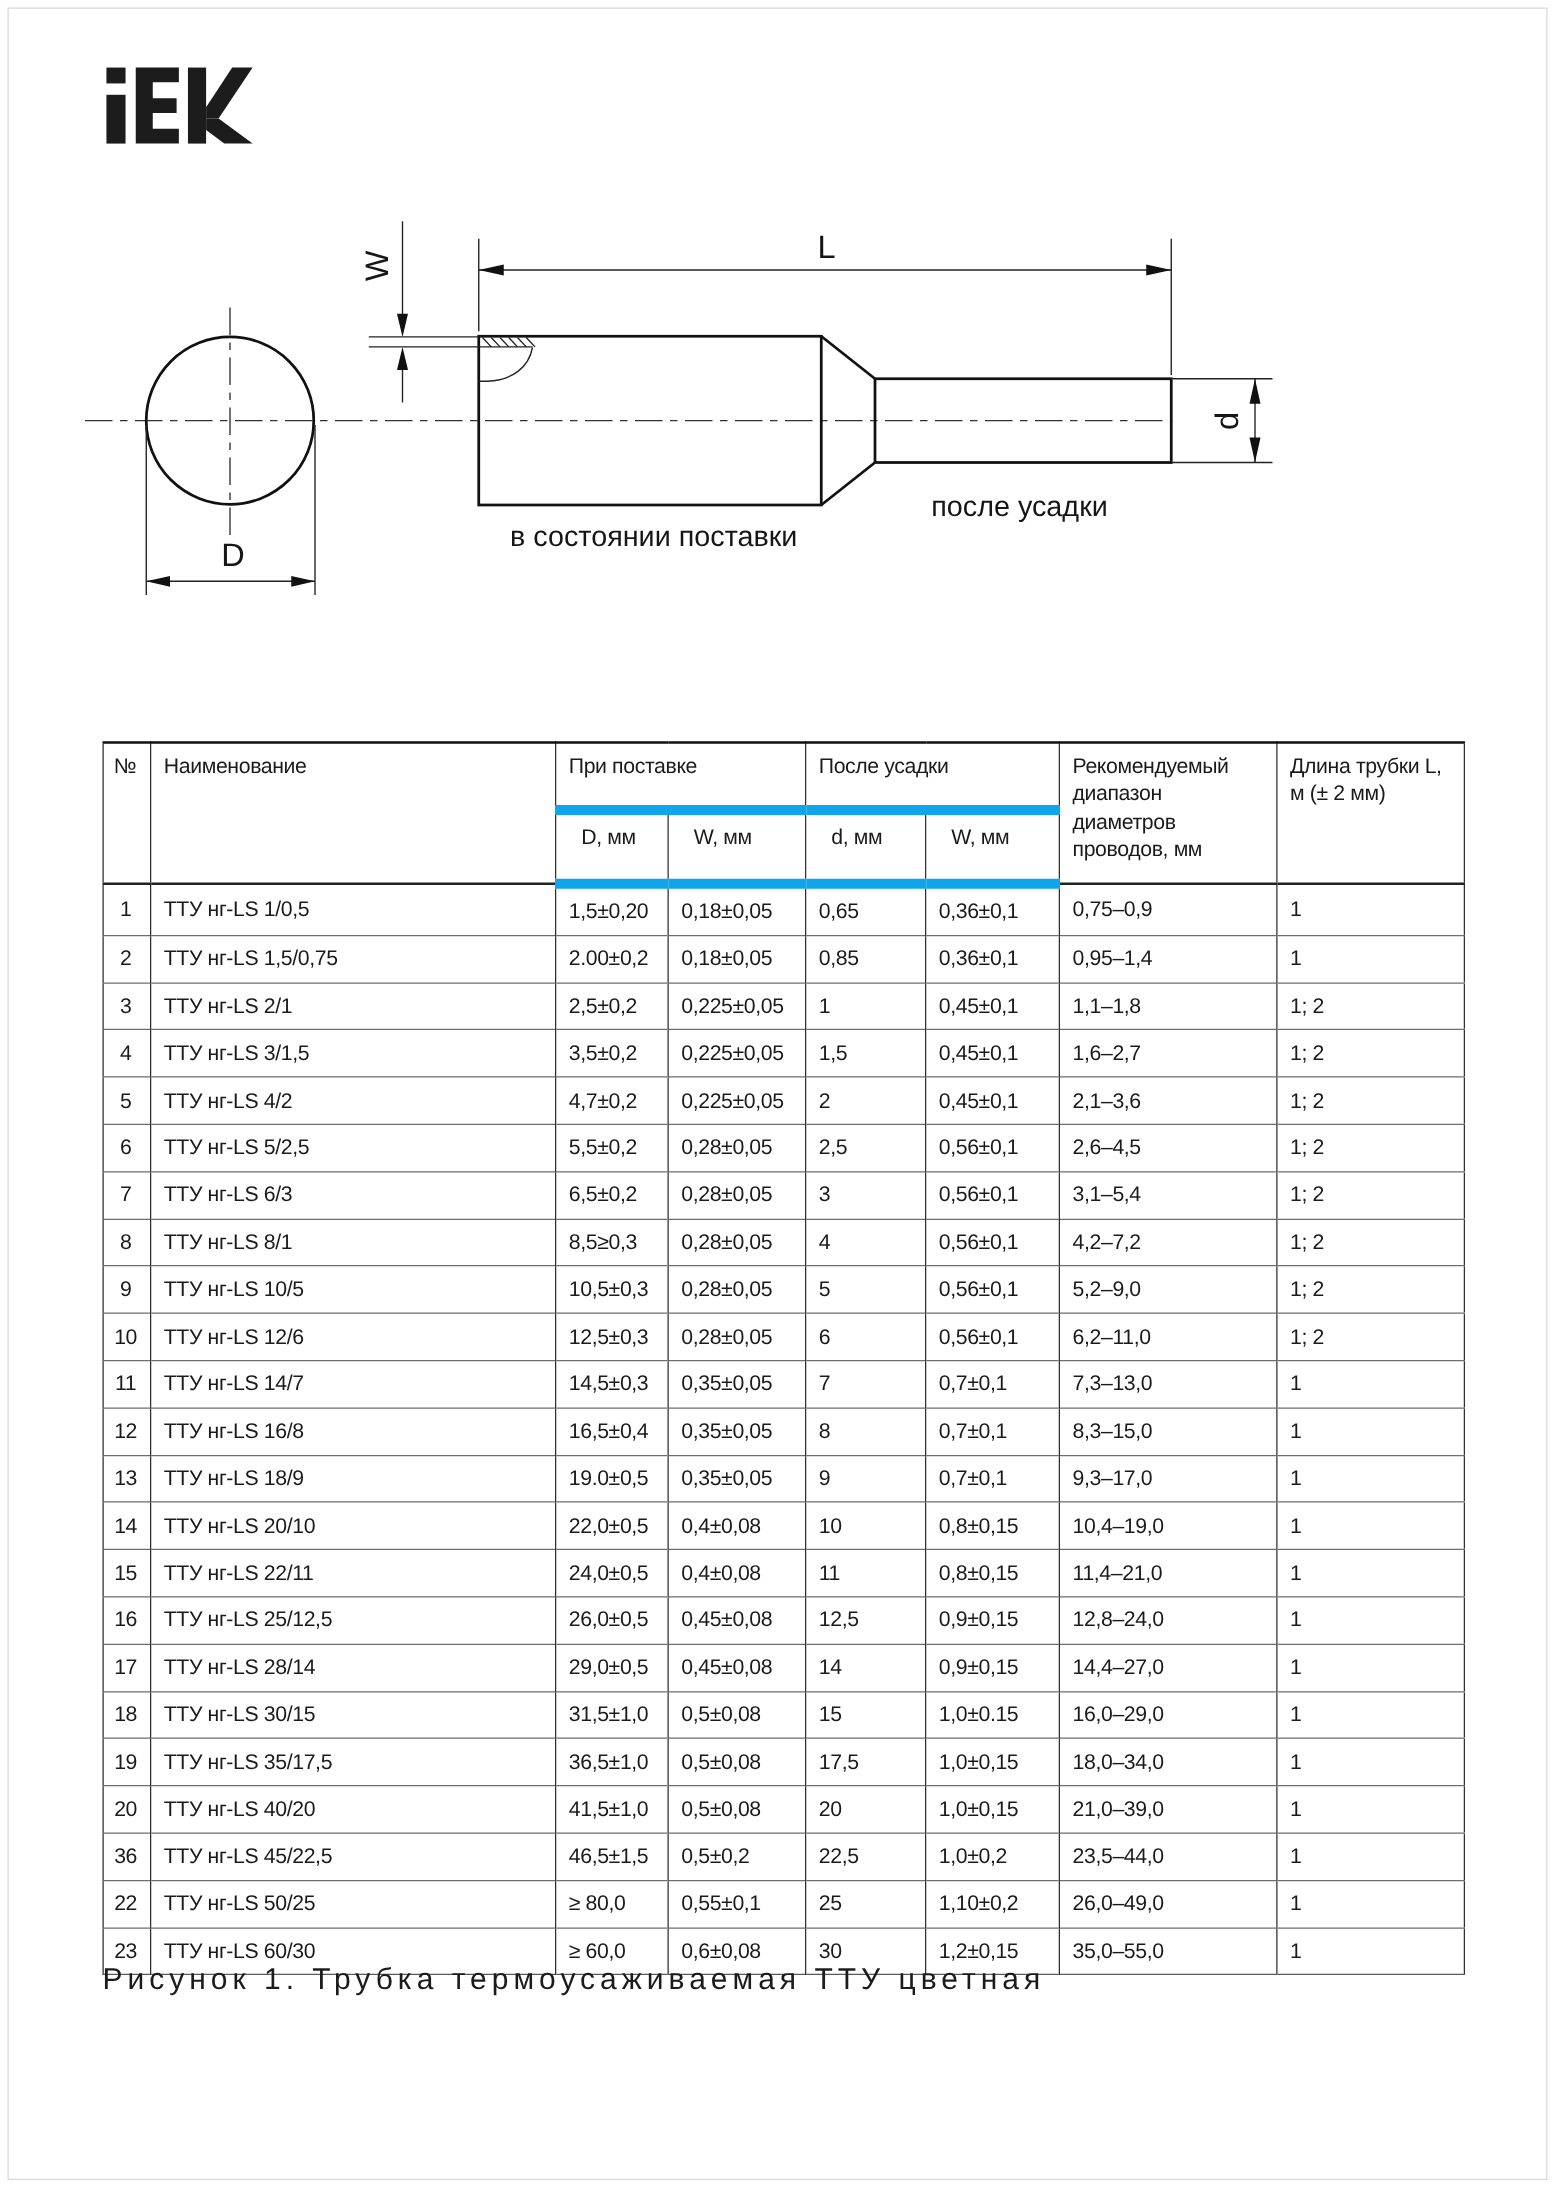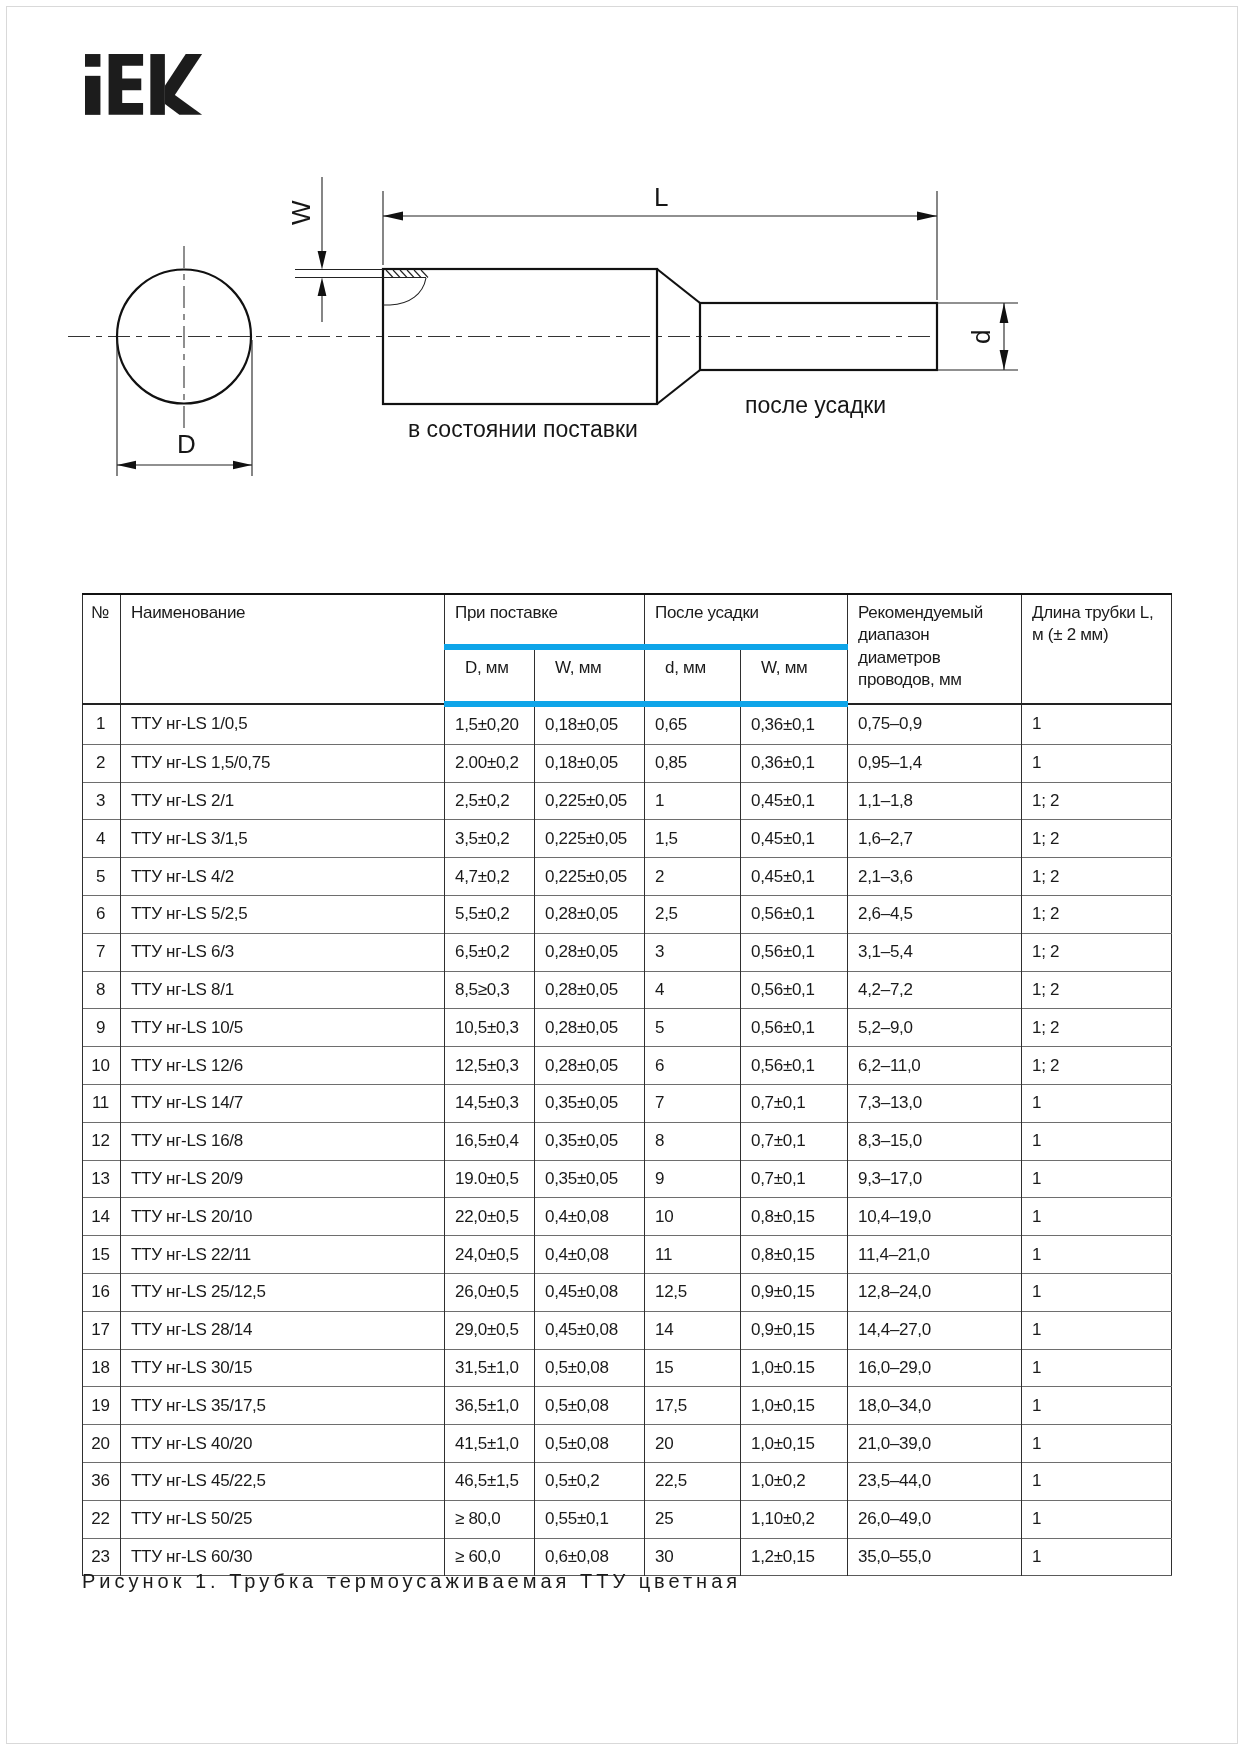--- a/index.html
+++ b/index.html
@@ -31,33 +31,33 @@
   table.spec col.w2{width:90px;}  table.spec col.w3{width:110px;}
   table.spec col.w4{width:96px;}  table.spec col.w5{width:107px;}
   table.spec col.w6{width:174px;} table.spec col.w7{width:150px;}
   table.spec th{
     font-weight:normal;text-align:left;vertical-align:top;
     padding:7px 6px 4px 10px;border-left:1.5px solid #2f2f2f;
     line-height:1.32;
   }
   table.spec thead tr.grp th{height:38px;}
   table.spec thead tr.sub th{height:40px;border-top:1.2px solid #3a3a3a;padding-left:20px;}
-  table.spec thead th{border-bottom:6px solid #0ea5e9;}
+  table.spec thead th{border-bottom:8px solid #0ea5e9;}
   table.spec thead th[rowspan]{border-bottom:2px solid #222;}
   table.spec td{
     height:36.8px;padding:0 4px 0 10px;vertical-align:middle;
     border-left:1.5px solid #2f2f2f;border-top:1.4px solid #6e6e6e;
     white-space:nowrap;overflow:hidden;
   }
   table.spec td.c0{text-align:center;padding-left:2px;}
   table.spec th.c0{padding-left:8px;}
 
   .caption{
     position:absolute;left:82px;top:1570px;
-    font-size:20px;letter-spacing:4px;color:#1b1b1b;white-space:nowrap;
+    font-size:24px;letter-spacing:4px;color:#1b1b1b;white-space:nowrap;
   }
 </style>
 </head>
 <body>
 
 <div class="page">
 
   <svg class="logo" viewBox="0 0 130 68" aria-hidden="true">
     <rect x="0" y="1" width="17" height="14"></rect>
     <rect x="0" y="25" width="17" height="43"></rect>
@@ -266,21 +266,21 @@
           <td class="c1">ТТУ нг-LS 16/8</td>
           <td class="c2">16,5±0,4</td>
           <td class="c3">0,35±0,05</td>
           <td class="c4">8</td>
           <td class="c5">0,7±0,1</td>
           <td class="c6">8,3–15,0</td>
           <td class="c7">1</td>
         </tr>
         <tr>
           <td class="c0">13</td>
-          <td class="c1">ТТУ нг-LS 20/9</td>
+          <td class="c1">ТТУ нг-LS 18/9</td>
           <td class="c2">19.0±0,5</td>
           <td class="c3">0,35±0,05</td>
           <td class="c4">9</td>
           <td class="c5">0,7±0,1</td>
           <td class="c6">9,3–17,0</td>
           <td class="c7">1</td>
         </tr>
         <tr>
           <td class="c0">14</td>
           <td class="c1">ТТУ нг-LS 20/10</td>

